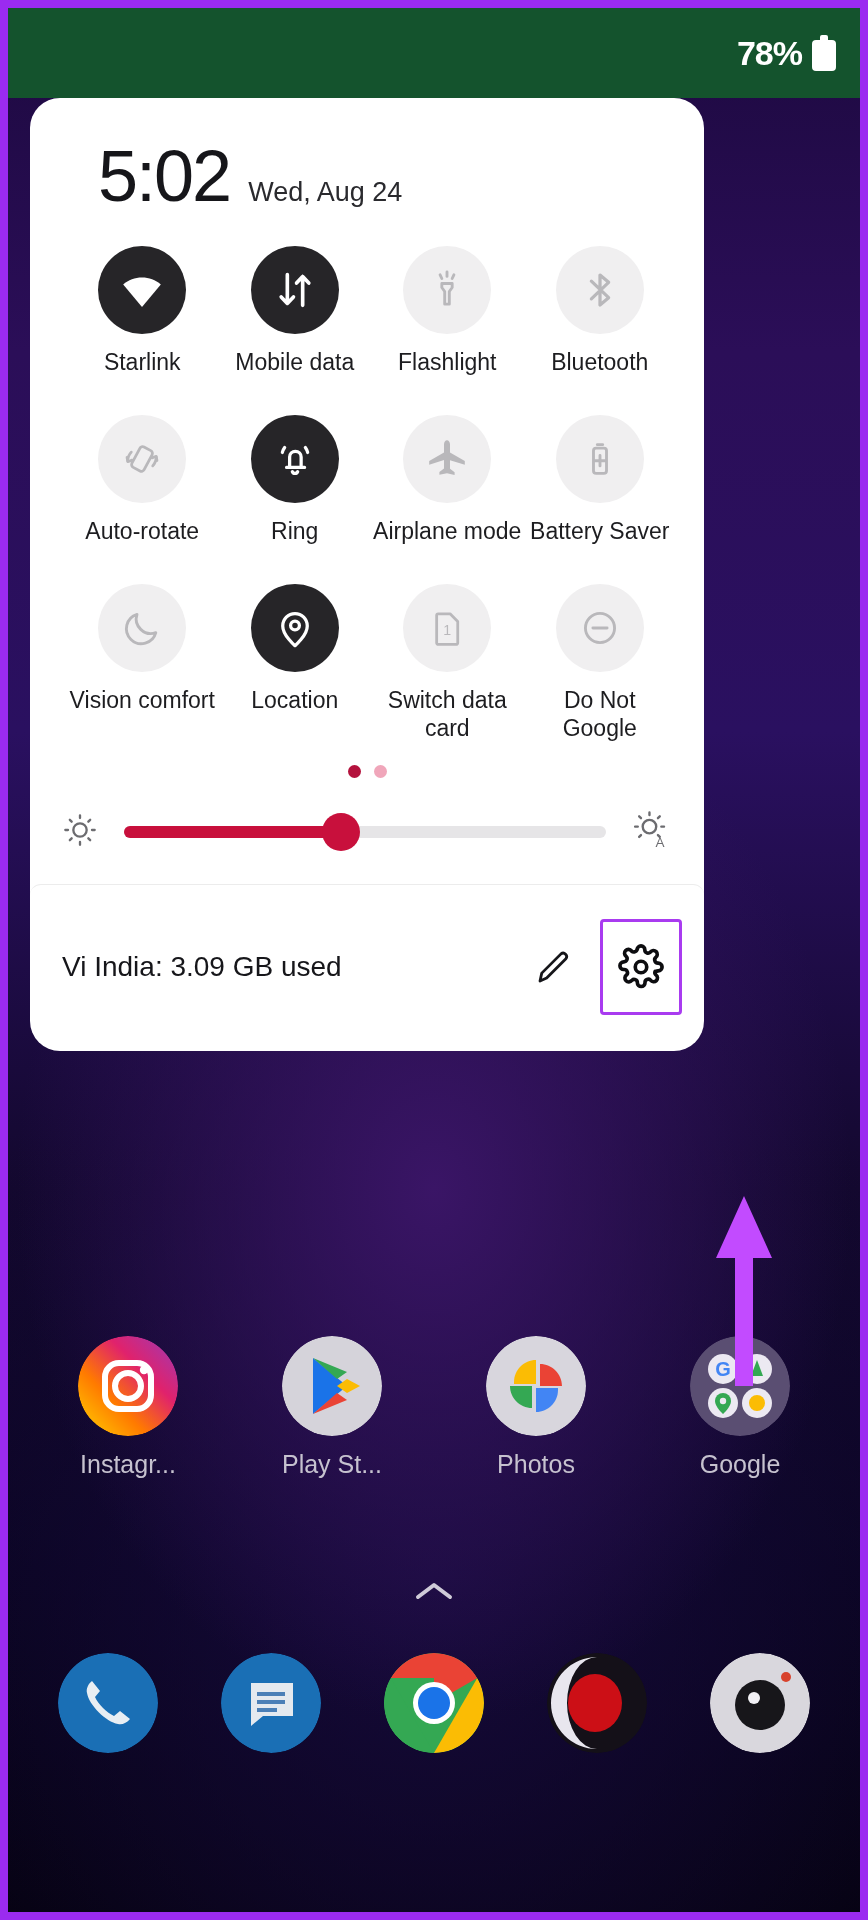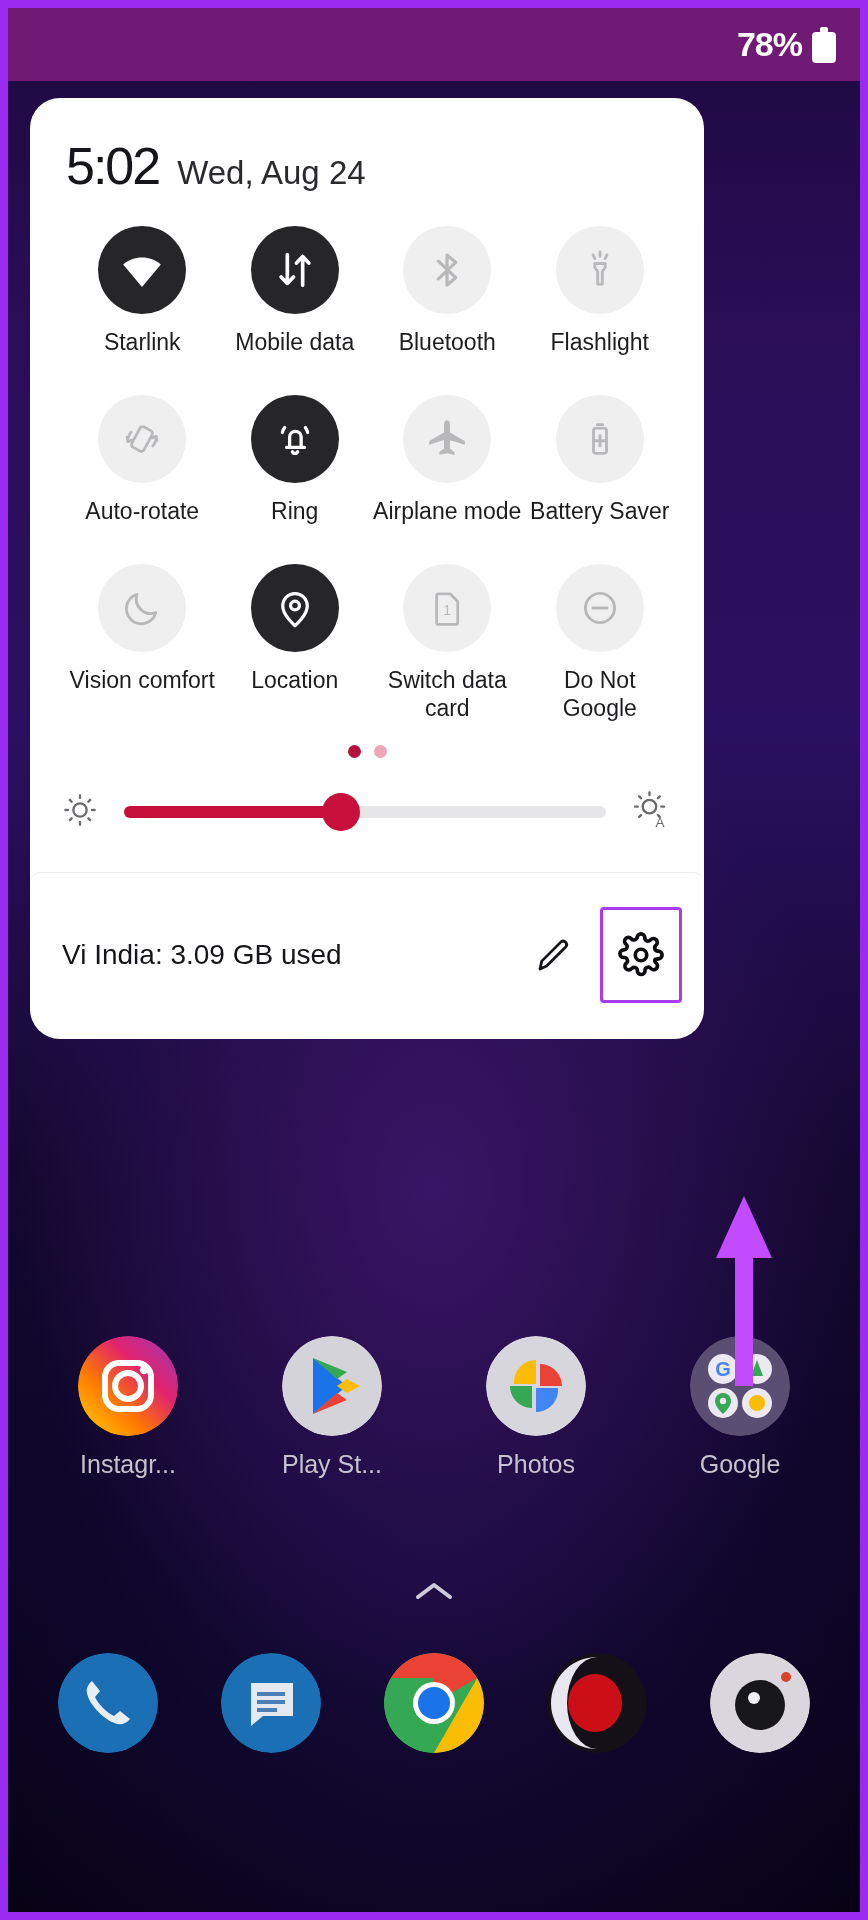--- a/index.html
+++ b/index.html
@@ -24,22 +24,22 @@
 
   
   #wallpaper {
     position:absolute; left:0; right:0; top:0; bottom:0;
     background:
       radial-gradient(ellipse 70% 40% at 50% 62%, #3a1566 0%, rgba(40,10,80,0) 70%),
       radial-gradient(ellipse 90% 45% at 50% 82%, #160a3a 0%, rgba(10,6,35,0) 75%),
       linear-gradient(180deg,#1d0940 0%, #2b0e58 18%, #2a1060 38%, #13082e 62%, #090420 82%, #050210 100%);
   }
   #statusbar {
-    position:absolute; left:0; right:0; top:0; height:73px;
-    background:#701a75;
+    position:absolute; left:0; right:0; top:0; height:90px;
+    background:#14532d;
     display:flex; align-items:center; justify-content:flex-end;
     padding-right:24px; gap:10px;
   }
   #statusbar .pct {
     color:#fff; font-size:34px; font-weight:bold; letter-spacing:-1px;
   }
   .battery-ico { width:24px; height:36px; position:relative; }
   .battery-ico .body {
     position:absolute; left:0; bottom:0; width:24px; height:31px;
     background:#fff; border-radius:4px;
@@ -55,22 +55,22 @@
     background:#fff;
     border-radius:30px;
     padding:0;
     z-index:5;
   }
 
   .clock-row {
     display:flex; align-items:baseline; gap:18px;
     padding:42px 0 0 36px;
   }
-  .clock-time { font-size:52px; font-weight:300; color:#16161a; letter-spacing:-2px; line-height:1; }
-  .clock-date { font-size:33px; color:#2a2a2e; font-weight:400; }
+  .clock-time { font-size:72px; font-weight:300; color:#16161a; letter-spacing:-2px; line-height:1;margin-left:32px; }
+  .clock-date { font-size:27px; color:#2a2a2e; font-weight:400; }
 
   .tiles {
     display:grid; grid-template-columns:repeat(4,1fr);
     padding:34px 28px 0 36px;
     row-gap:2px;
   }
   .tile { display:flex; flex-direction:column; align-items:center; }
   .tile .circle {
     width:88px; height:88px; border-radius:50%;
     display:flex; align-items:center; justify-content:center;
@@ -106,21 +106,21 @@
   }
   .track .thumb {
     position:absolute; top:50%; width:38px; height:38px; border-radius:50%;
     background:#c8103c; transform:translate(-50%,-50%);
   }
 
   .footer-row {
     display:flex; align-items:center;
     padding:34px 0 36px 0;
     border-top:1px solid #ececec;
-    margin-top:36px;
+    margin-top:28px;
     border-radius:11px;
   }
   .footer-text { flex:1; padding-left:32px; font-size:28px; color:#16161a; }
   .icon-btn {
     width:76px; height:76px; display:flex; align-items:center; justify-content:center;
     margin-right:8px;
   }
   .icon-btn.highlight {
     border:3px solid #a93bf0; border-radius:4px;
     width:82px; height:96px; margin-right:22px;
@@ -190,34 +190,34 @@
           <div class="tile on">
             <div class="circle">
               <svg width="46" height="46" viewBox="0 0 24 24" fill="none" stroke="#ffffff" stroke-width="1.9" stroke-linecap="round" stroke-linejoin="round">
                 <path d="M8 4v15M8 19l-3.2-3.4M8 19l3.2-3.4M16 20V5M16 5l-3.2 3.4M16 5l3.2 3.4"></path>
               </svg>
             </div>
             <div class="lbl">Mobile data</div>
           </div>
           <div class="tile off">
             <div class="circle">
-              <svg width="46" height="46" viewBox="0 0 24 24" fill="none" stroke="#b9b8bb" stroke-width="1.7" stroke-linecap="round" stroke-linejoin="round">
-                <path d="M7.5 7.4L16.5 16 12 19.8V4.2L16.5 8 7.5 16.6"></path>
-              </svg>
-            </div>
-            <div class="lbl">Bluetooth</div>
-          </div>
-          <div class="tile off">
-            <div class="circle">
               <svg width="46" height="46" viewBox="0 0 24 24" fill="none" stroke="#b9b8bb" stroke-width="1.5" stroke-linecap="round" stroke-linejoin="round">
                 <path d="M9.3 8.6h5.4v2.1l-1.5 2.1v6.6h-2.4v-6.6L9.3 10.7V8.6z"></path>
                 <path d="M12 2.6v2.3M8.4 4.1l.9 1.9M15.6 4.1l-.9 1.9"></path>
               </svg>
             </div>
             <div class="lbl">Flashlight</div>
+          </div>
+          <div class="tile off">
+            <div class="circle">
+              <svg width="46" height="46" viewBox="0 0 24 24" fill="none" stroke="#b9b8bb" stroke-width="1.7" stroke-linecap="round" stroke-linejoin="round">
+                <path d="M7.5 7.4L16.5 16 12 19.8V4.2L16.5 8 7.5 16.6"></path>
+              </svg>
+            </div>
+            <div class="lbl">Bluetooth</div>
           </div>
           <div class="tile-row-space" style="grid-column: 1 / -1;"></div>
           <div class="tile off">
             <div class="circle">
               <svg width="46" height="46" viewBox="0 0 24 24" fill="none" stroke="#b9b8bb" stroke-width="1.45" stroke-linecap="round" stroke-linejoin="round">
                 <rect x="8.4" y="6" width="7.2" height="12" rx="1.6" transform="rotate(28 12 12)"></rect>
                 <path d="M6.4 8.4A6.6 6.6 0 004.6 13M17.6 15.6A6.6 6.6 0 0019.4 11"></path>
                 <path d="M4.2 11.2L4.6 13.4 6.8 12.6M19.8 12.8L19.4 10.6 17.2 11.4"></path>
               </svg>
             </div>

